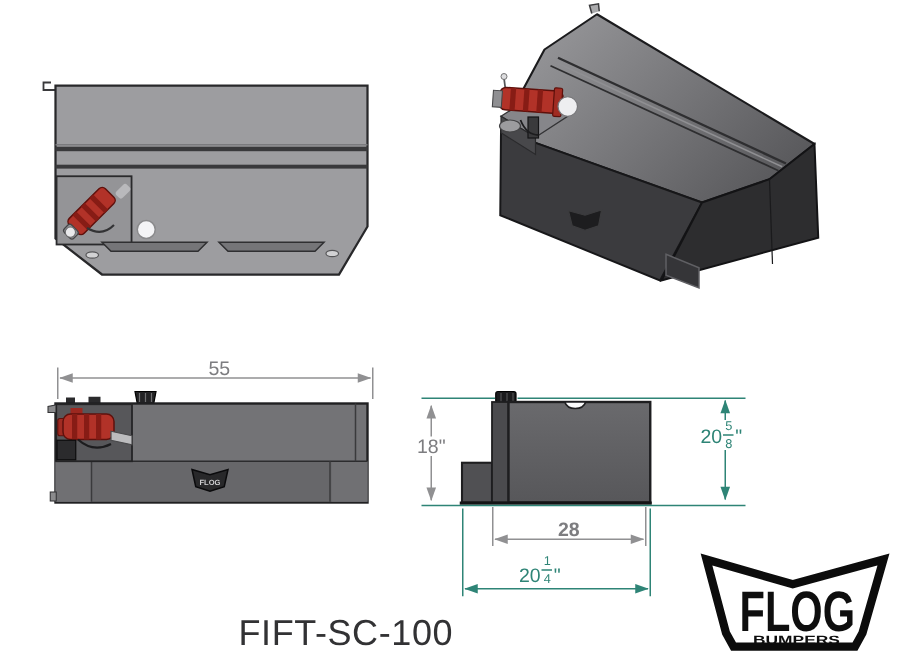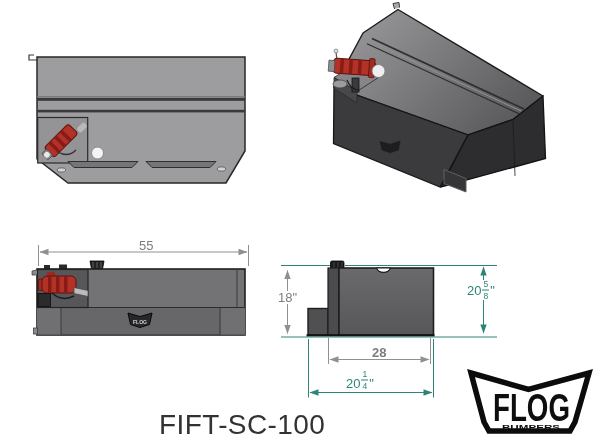--- a/index.html
+++ b/index.html
@@ -9,21 +9,21 @@
   #drawing{position:absolute;left:0;top:0;}
   .dim-label{position:absolute;font-size:13px;color:#7d7d80;white-space:nowrap;
              display:flex;align-items:flex-end;line-height:1;}
   .dim-label.teal{color:#2e8476;}
   .onln{background:#ffffff;padding:0 2px;}
   .frac{display:inline-flex;flex-direction:column;align-items:center;font-size:8.5px;
         line-height:1;margin:0 1px;transform:translateY(-0.5px);}
   .fnum{border-bottom:1px solid currentColor;padding:0 1px 1px;}
   .fden{padding-top:1px;}
   #notes{position:absolute;left:434px;top:215px;font-size:11.5px;color:#1d1d1f;line-height:1.12;}
-  #part-number{position:absolute;left:159px;top:409px;font-size:28px;color:#323234;
+  #part-number{position:absolute;left:159px;top:409px;font-size:24px;color:#323234;
                letter-spacing:0.4px;}
   #brand-logo{position:absolute;left:462px;top:363px;}
 </style>
 </head>
 <body>
 
 <div id="page">
 
 <svg id="drawing" width="600" height="447" viewBox="0 0 600 447">
   <defs>

